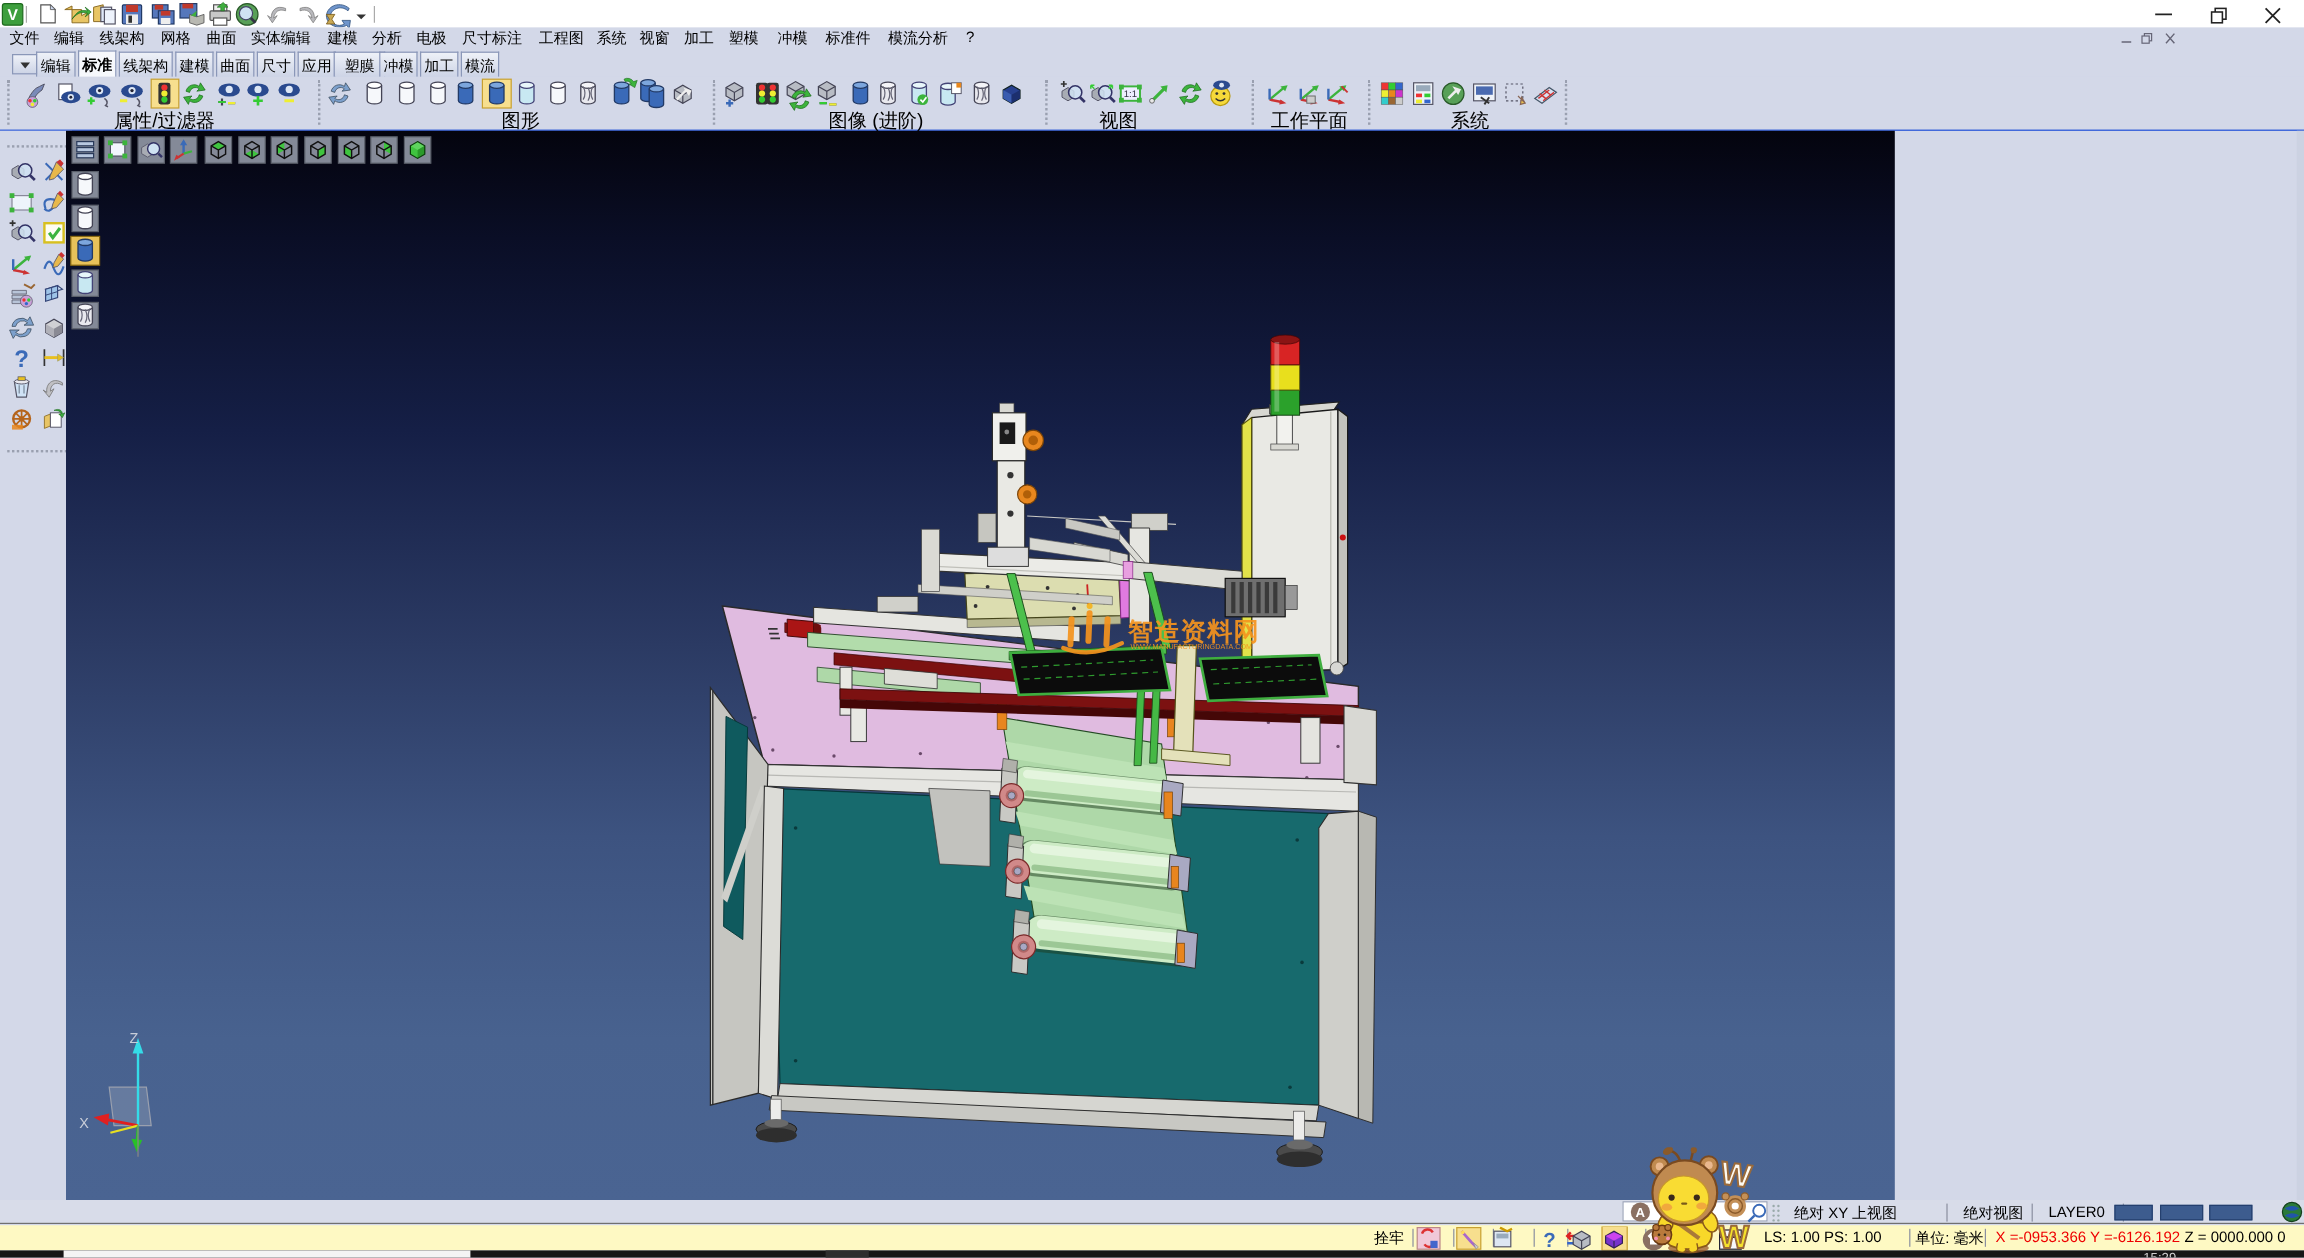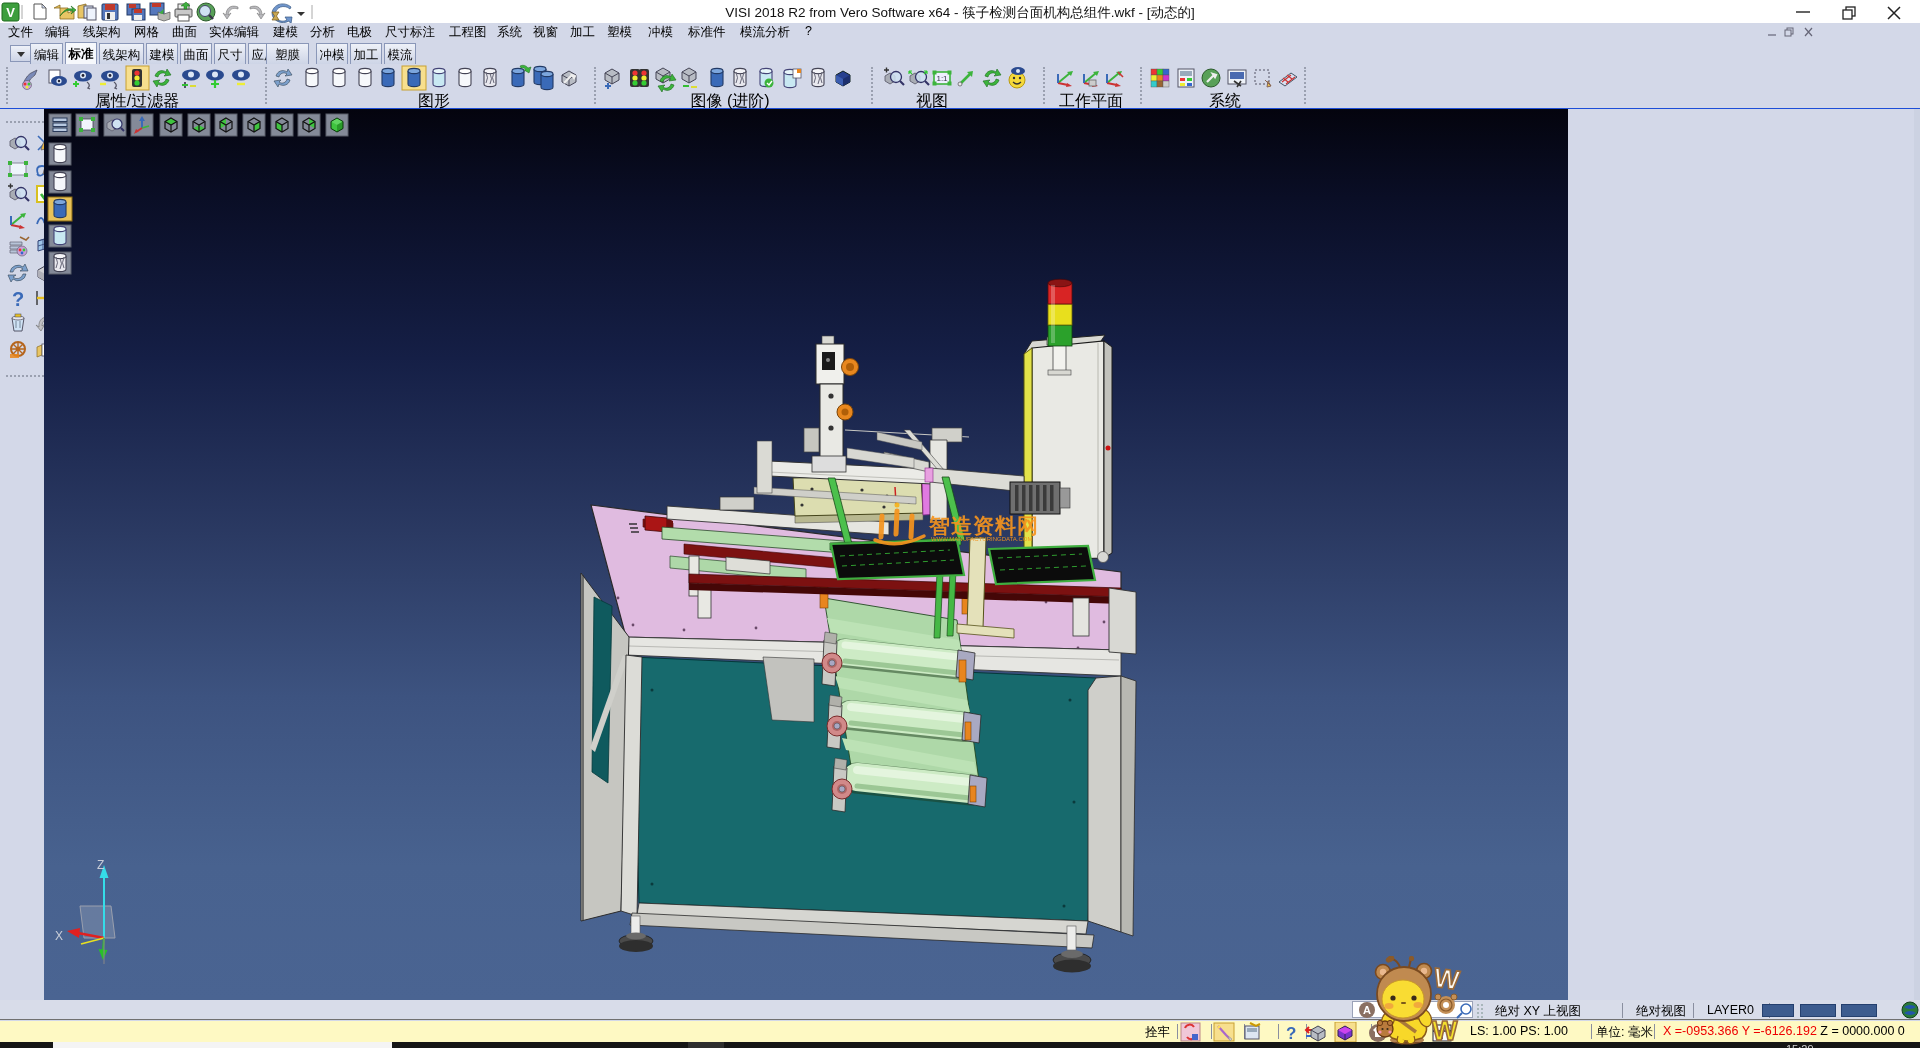--- a/index.html
+++ b/index.html
@@ -8,32 +8,31 @@
 #title-text{position:absolute;left:0;top:4px;width:100%;text-align:center;font-size:13.5px;color:#111}
 #menubar{position:absolute;left:0;top:23px;width:1920px;height:17px;background:#d3d8e8;font-size:12.5px}
 #menubar span{position:absolute;top:1px;color:#000}
 #tabrow{position:absolute;left:0;top:40px;width:1920px;height:24px;background:#d3d8e8}
 .tab{position:absolute;top:3px;height:21px;border:1px solid #8a97b8;border-bottom:none;background:linear-gradient(#eef1f8,#cdd4e6);font-size:12.5px;text-align:center;padding-top:3px;color:#000}
 .tab.active{background:#f6f8fc;font-weight:bold;top:2px;height:22px}
 #ribbon{position:absolute;left:0;top:64px;width:1920px;height:45px;background:#d3d8e8;border-bottom:1px solid #1d4ed8}
 .glabel{position:absolute;top:27px;font-size:16px;color:#000;white-space:nowrap;transform:translateX(-50%)}
 .gsep{position:absolute;top:3px;height:37px;width:0;border-left:2px dotted #9aa0b0}
 #leftpanel{position:absolute;left:0;top:109px;width:60px;height:891px;background:#d3d8e8}
-#viewport{position:absolute;left:44px;top:109px;width:1524px;height:891px;background:linear-gradient(180deg,#04040e 0%,#0a0e26 10%,#151f46 28%,#2b3a63 48%,#3d5380 66%,#48628f 85%,#4a6492 100%);overflow:hidden}
+#viewport{position:absolute;left:55px;top:109px;width:1524px;height:891px;background:linear-gradient(180deg,#04040e 0%,#0a0e26 10%,#151f46 28%,#2b3a63 48%,#3d5380 66%,#48628f 85%,#4a6492 100%);overflow:hidden}
 #rightstrip{position:absolute;left:1914px;top:109px;width:6px;height:891px;background:#ccd2e2}
 #row1{position:absolute;left:0;top:1000px;width:1920px;height:20px;background:#d8dce9;border-bottom:1px solid #707070;font-size:12.5px}
 #row2{position:absolute;left:0;top:1021px;width:1920px;height:21px;background:#fef9c3;font-size:12.5px}
 #taskbar{position:absolute;left:0;top:1042px;width:1920px;height:6px;background:#161616}
 .vsep{position:absolute;width:1px;background:#8a8fa0;top:3px;height:15px}
 .r1t{position:absolute;top:3px;color:#000;white-space:nowrap}
 .r2t{position:absolute;top:3px;color:#000;white-space:nowrap}
 </style></head>
 <body>
 <div id="titlebar">
-<div id="title-text">VISI 2018 R2 from Vero Software x64 - 筷子检测台面机构总组件.wkf - [动态的]</div>
 <svg class="abs" style="left:0;top:0" width="340" height="23">
 <rect x="2" y="3" width="17" height="18" rx="2" fill="#3d9e3d" stroke="#1e6a1e"></rect>
       <text x="10.5" y="17" font-size="13" font-weight="bold" fill="#fff" text-anchor="middle">V</text>
 <line x1="22" y1="5" x2="22" y2="19" stroke="#aaa"></line>
 <path d="M34 4 h8 l4 4 v11 h-12 z" fill="#fff" stroke="#555"></path>
       <path d="M42 4 l4 4 h-4 z" fill="#cdd8ef" stroke="#555" stroke-width=".7"></path>
 <path d="M54 8 l6 -3 v14 h14 v-9 l-6 3 v-5 z" fill="#e8c565" stroke="#8a6a20" stroke-width=".8"></path>
       <path d="M60 16 c6 -9 9 -7 13 -7 l-2 -3 5 4 -5 4 2 -3 c-5 -1 -8 -1 -13 5z" fill="#3fae3f" stroke="#1a6a1a" stroke-width=".6"></path>
 <path d="M78 6 l8 -2 v14 h-8 z" fill="#e8c565" stroke="#8a6a20" stroke-width=".8"></path>
       <rect x="84" y="6" width="9" height="12" fill="#dfe8f8" stroke="#556"></rect>
@@ -103,21 +102,21 @@
 <div class="abs" style="left:10px;top:5px;width:22px;height:17px;border:1px solid #8a97b8;background:linear-gradient(#eef1f8,#cdd4e6)"><svg width="20" height="15">
         <path d="M6 6 h8 l-4 5 z" fill="#333"></path>
       </svg></div>
 <div class="tab" style="left:30px;width:33px">编辑</div>
 <div class="tab active" style="left:65px;width:32px">标准</div>
 <div class="tab" style="left:99px;width:45px">线架构</div>
 <div class="tab" style="left:146px;width:32px">建模</div>
 <div class="tab" style="left:180px;width:32px">曲面</div>
 <div class="tab" style="left:214px;width:32px">尺寸</div>
 <div class="tab" style="left:248px;width:32px">应用</div>
-<div class="tab" style="left:266px;width:43px">塑膜</div>
+<div class="tab" style="left:278px;width:43px">塑膜</div>
 <div class="tab" style="left:316px;width:32px">冲模</div>
 <div class="tab" style="left:350px;width:32px">加工</div>
 <div class="tab" style="left:384px;width:32px">模流</div>
 </div>
 <div id="ribbon">
 <svg class="abs" style="left:0;top:0" width="1920" height="44">
       <defs>
 <g id="eye">
           <ellipse cx="0" cy="0" rx="9" ry="5.5" fill="#2a4a8f"></ellipse>
           <ellipse cx="0" cy="-1" rx="8" ry="4.5" fill="#4a6ab0"></ellipse>

